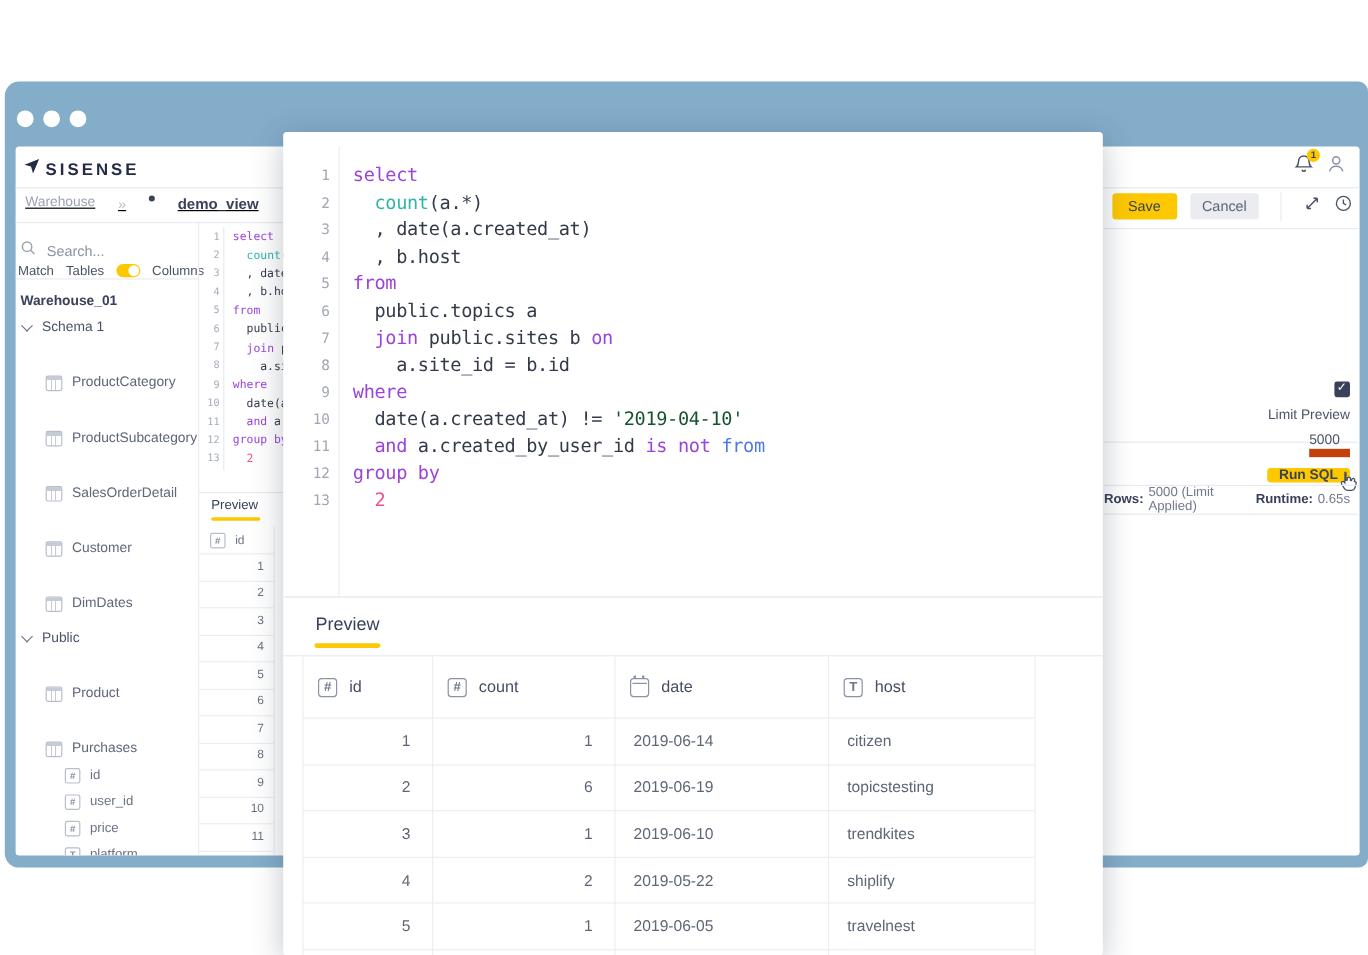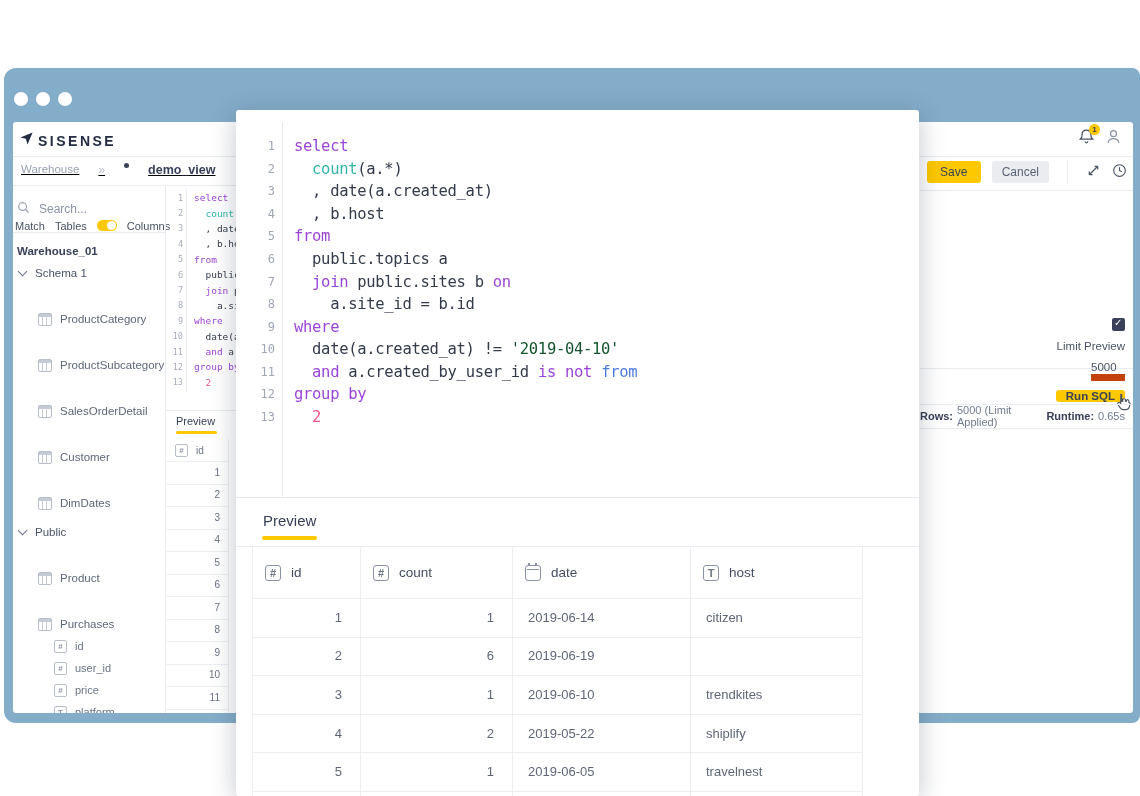--- a/index.html
+++ b/index.html
@@ -485,20 +485,21 @@
         </div>
         <div class="hline" style="top: 51px;"></div>
         <div class="pv-c num" style="left: 16px; width: 108px; top: 51px;">1</div>
         <div class="pv-c num" style="left: 124px; width: 152px; top: 51px;">1</div>
         <div class="pv-c txt" style="left: 276px; width: 178px; top: 51px;">2019-06-14</div>
         <div class="pv-c txt" style="left: 454px; width: 172px; top: 51px;">citizen</div>
         <div class="hline" style="top: 89.6px;"></div>
         <div class="pv-c num" style="left: 16px; width: 108px; top: 89.6px;">2</div>
         <div class="pv-c num" style="left: 124px; width: 152px; top: 89.6px;">6</div>
         <div class="pv-c txt" style="left: 276px; width: 178px; top: 89.6px;">2019-06-19</div>
+        <div class="pv-c txt" style="left: 454px; width: 172px; top: 89.6px;">topicstesting</div>
         <div class="hline" style="top: 128.2px;"></div>
         <div class="pv-c num" style="left: 16px; width: 108px; top: 128.2px;">3</div>
         <div class="pv-c num" style="left: 124px; width: 152px; top: 128.2px;">1</div>
         <div class="pv-c txt" style="left: 276px; width: 178px; top: 128.2px;">2019-06-10</div>
         <div class="pv-c txt" style="left: 454px; width: 172px; top: 128.2px;">trendkites</div>
         <div class="hline" style="top: 166.8px;"></div>
         <div class="pv-c num" style="left: 16px; width: 108px; top: 166.8px;">4</div>
         <div class="pv-c num" style="left: 124px; width: 152px; top: 166.8px;">2</div>
         <div class="pv-c txt" style="left: 276px; width: 178px; top: 166.8px;">2019-05-22</div>
         <div class="pv-c txt" style="left: 454px; width: 172px; top: 166.8px;">shiplify</div>

